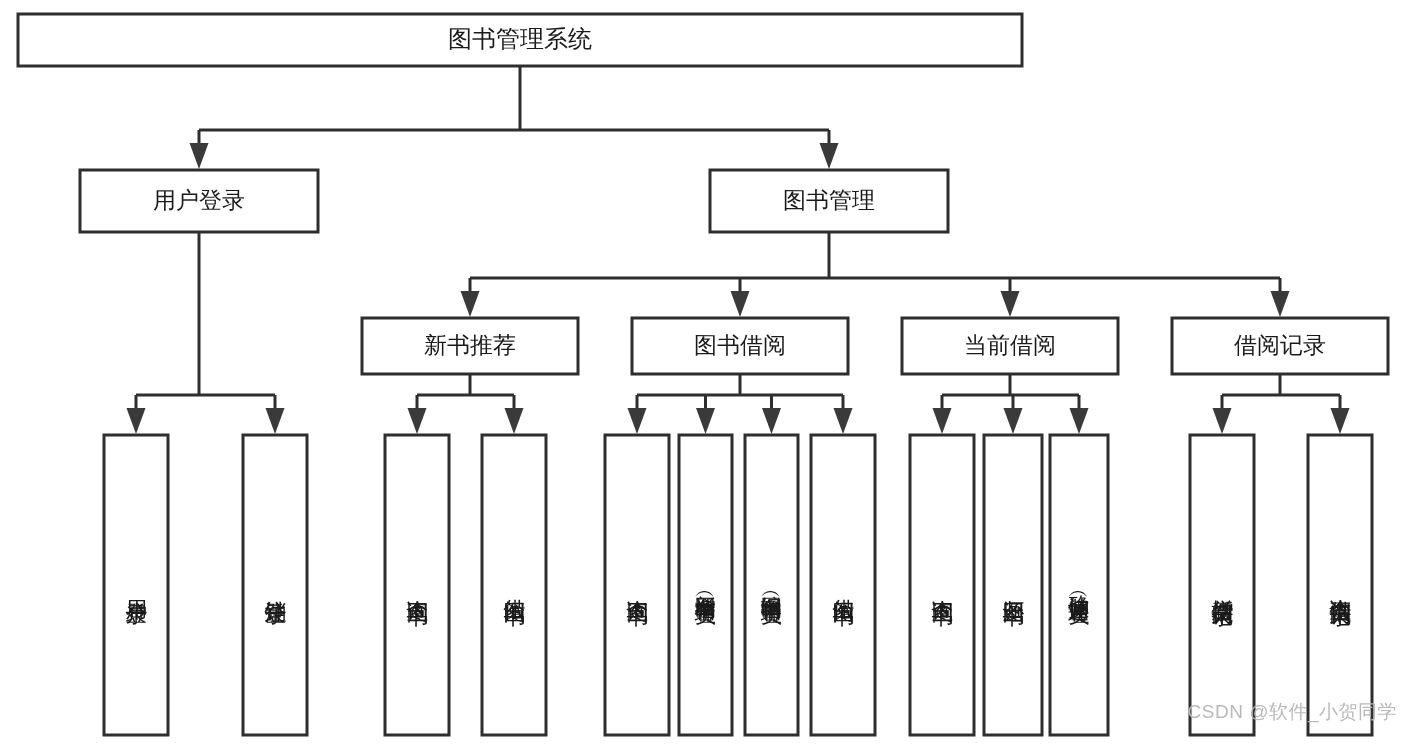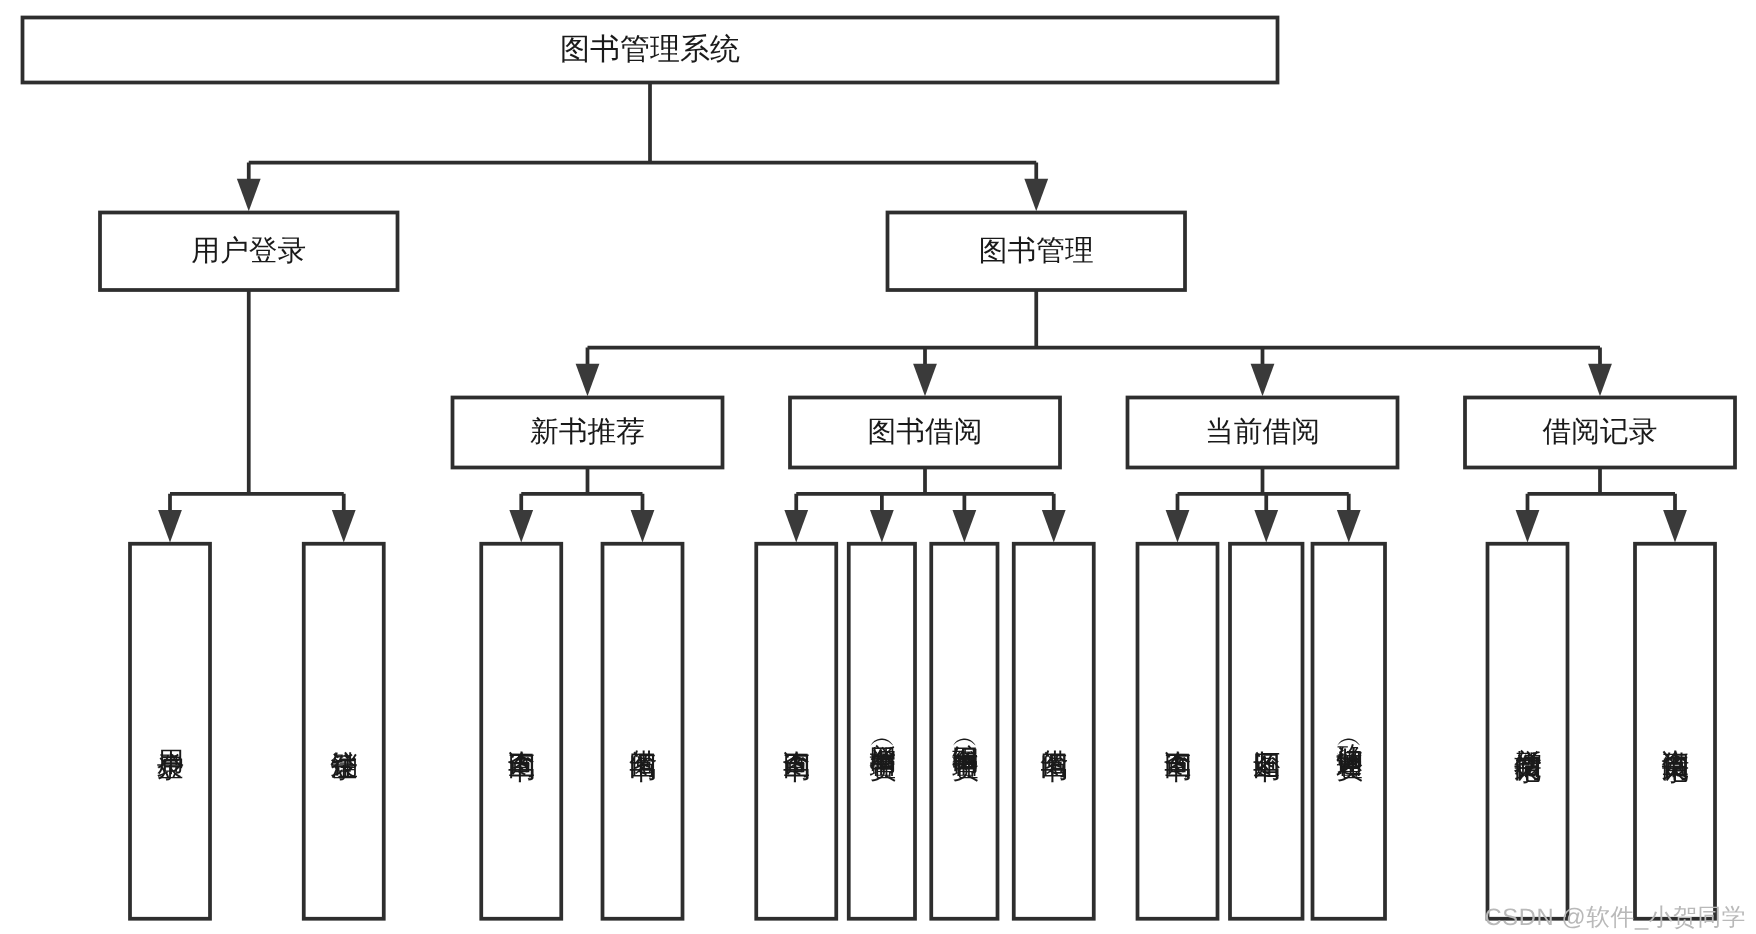--- a/index.html
+++ b/index.html
@@ -59,21 +59,21 @@
     font-size: 22px;
     line-height: 1.22;
     color: #1a1a1a;
     letter-spacing: 1.5px;
     white-space: nowrap;
     text-align: center;
   }
   .watermark {
     position: absolute;
     right: 8px;
-    bottom: 0;
+    bottom: 22px;
     font-family: "Liberation Sans", "DejaVu Sans", sans-serif;
     font-size: 19px;
     color: #b9b9b9;
     white-space: nowrap;
     letter-spacing: 0.5px;
     text-align: center;
   }
 </style>
 </head>
 <body>

